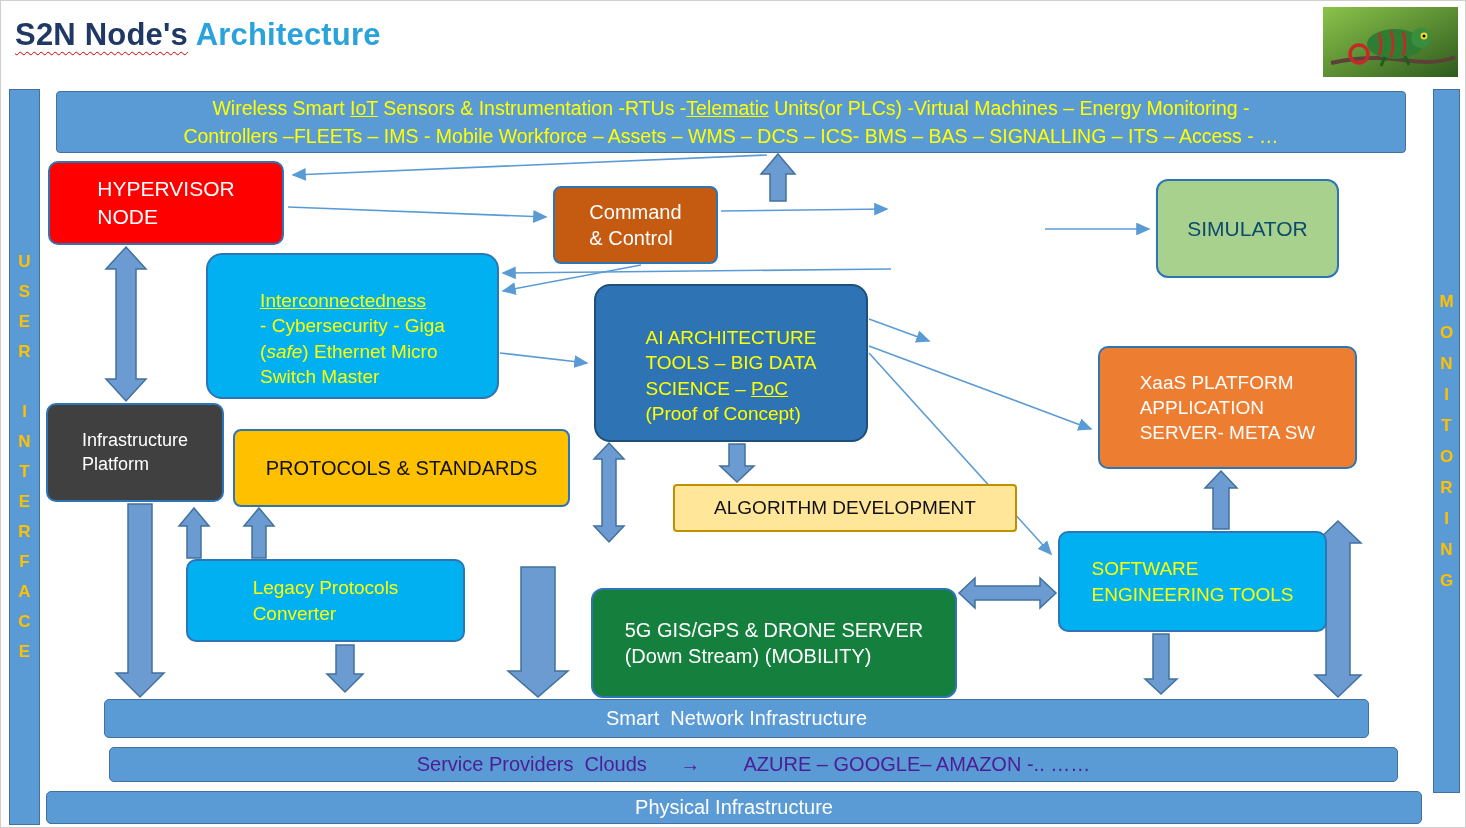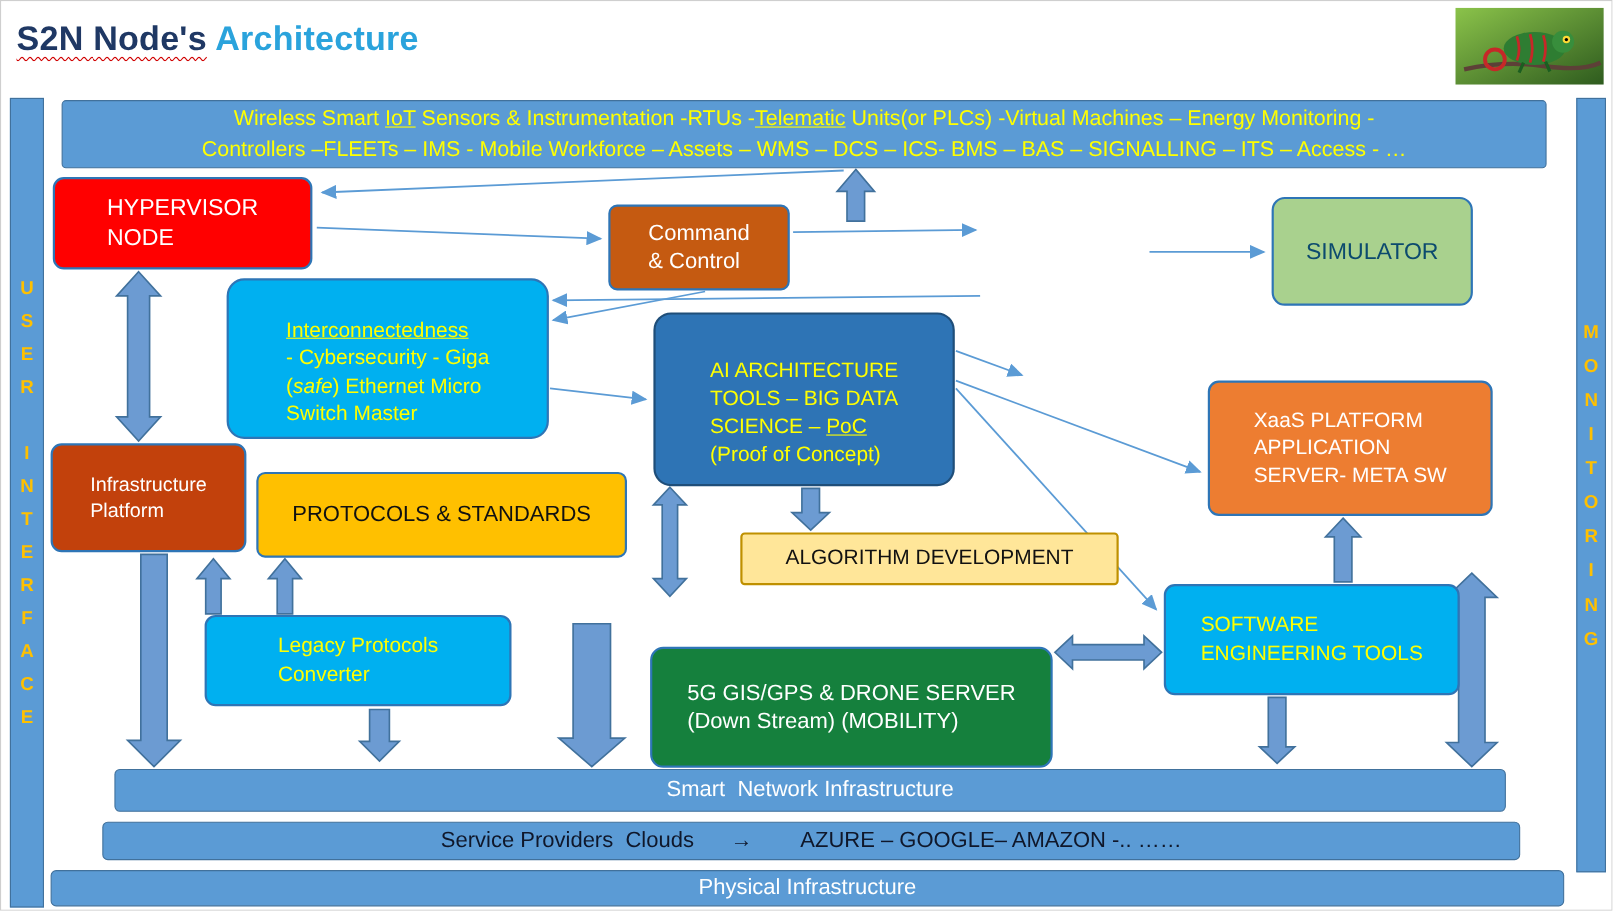--- a/index.html
+++ b/index.html
@@ -29,31 +29,31 @@
   
   .box { position:absolute; display:flex; align-items:center; justify-content:center; white-space:pre-line; border:2px solid #2E75B6; border-radius:10px; line-height:1.32; z-index:2; }
 
   #hypervisor   { left:47px;  top:160px; width:236px; height:84px;  background:#FF0000; color:#ffffff; font-size:21px; }
   #command      { left:552px; top:185px; width:165px; height:78px;  background:#C55A11; color:#ffffff; font-size:20px; border-radius:8px; }
   #supervisory  { left:893px; top:180px; width:148px; height:158px; background:#5B9BD5; color:#FFFF00; font-size:16.5px; }
   #simulator    { left:1155px;top:178px; width:183px; height:99px;  background:#A9D18E; color:#0c4a6e; font-size:21px; border-radius:12px; }
   #interconnect { left:205px; top:252px; width:293px; height:146px; background:#00B0F0; color:#FFFF00; font-size:19px; border-radius:16px; }
   #ai           { left:593px; top:283px; width:274px; height:158px; background:#2E74B5; color:#FFFF00; font-size:19px; border-radius:16px; border-color:#1F4E79; }
   #xaas         { left:1097px;top:345px; width:259px; height:123px; background:#ED7D31; color:#ffffff; font-size:19px; }
-  #infra        { left:45px;  top:402px; width:178px; height:99px;  background:#c2410c; color:#ffffff; font-size:18px; }
+  #infra        { left:45px;  top:402px; width:178px; height:99px;  background:#404040; color:#ffffff; font-size:18px; }
   #protocols    { left:232px; top:428px; width:337px; height:78px;  background:#FFC000; color:#111111; font-size:20px; border-radius:8px; }
   #algorithm    { left:672px; top:483px; width:344px; height:48px;  background:#FFE699; color:#111111; font-size:19px; border-radius:4px; border-color:#BF9000; }
   #legacy       { left:185px; top:558px; width:279px; height:83px;  background:#00B0F0; color:#FFFF00; font-size:19px; }
   #drone        { left:590px; top:543px; width:366px; height:110px; background:#15803d; color:#ffffff; font-size:20px; border-radius:12px;margin-top:44px; }
   #software     { left:1057px;top:530px; width:269px; height:101px; background:#00B0F0; color:#FFFF00; font-size:19px; }
 
   
   .bar { position:absolute; background:#5B9BD5; border:1px solid #41719C; border-radius:5px; display:flex; align-items:center; justify-content:center; white-space:pre; font-size:20px; z-index:2; }
   #bar-smart     { left:103px; top:698px; width:1265px; height:39px; color:#ffffff; }
-  #bar-providers { left:92px;  top:746px; width:1289px; height:35px; color:#0f172a; }
+  #bar-providers { left:108px;  top:746px; width:1289px; height:35px; color:#4c1d95; }
   #bar-physical  { left:45px;  top:790px; width:1376px; height:33px; color:#ffffff; }
 
   
   #arrows { position:absolute; left:0; top:0; width:1466px; height:828px; z-index:1; pointer-events:none; }
   .blk { fill:#6C9BD2; stroke:#41719C; stroke-width:1.5; }
   .ln  { stroke:#5B9BD5; stroke-width:1.6; fill:none; }
 </style>
 </head>
 <body>
 

